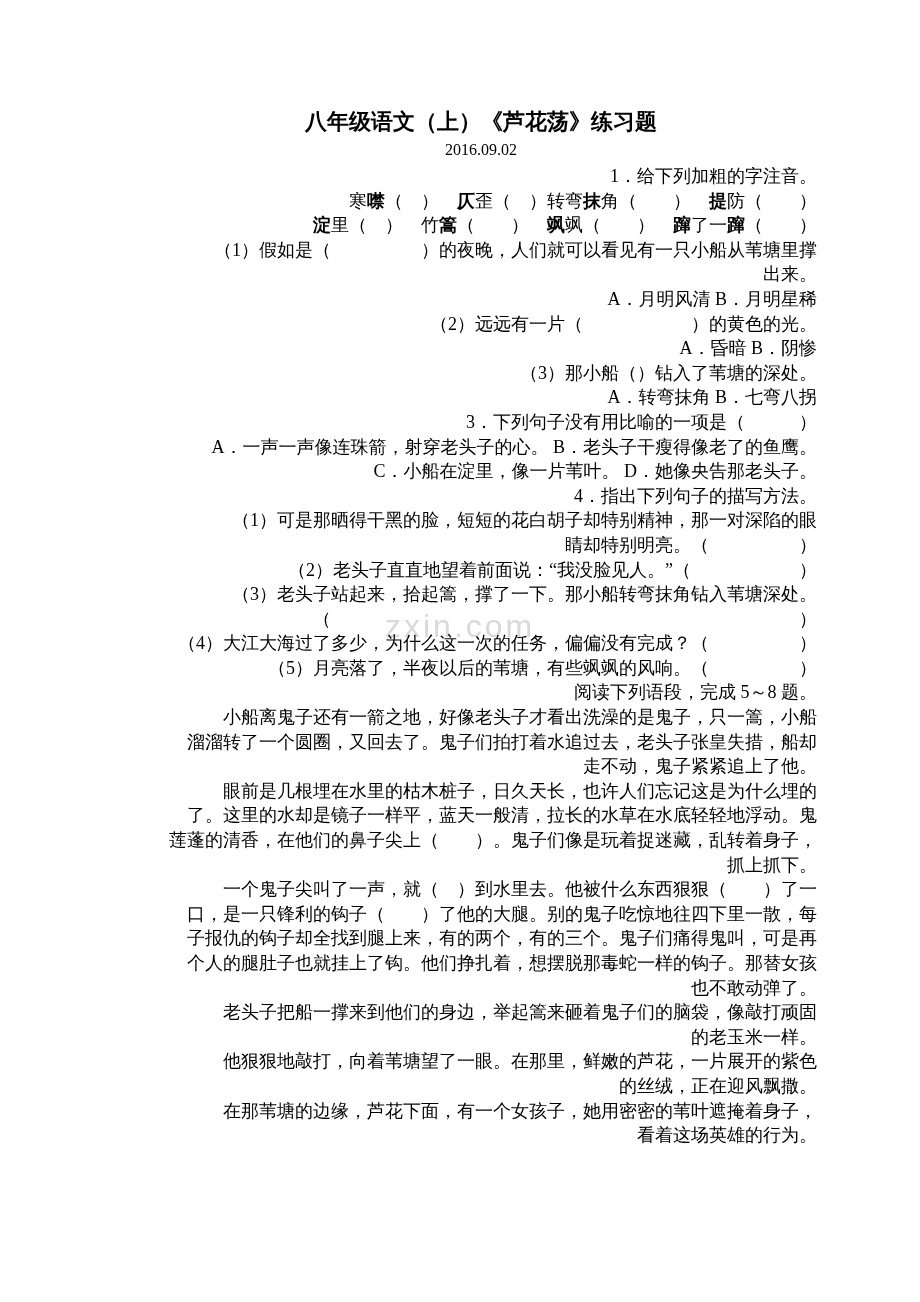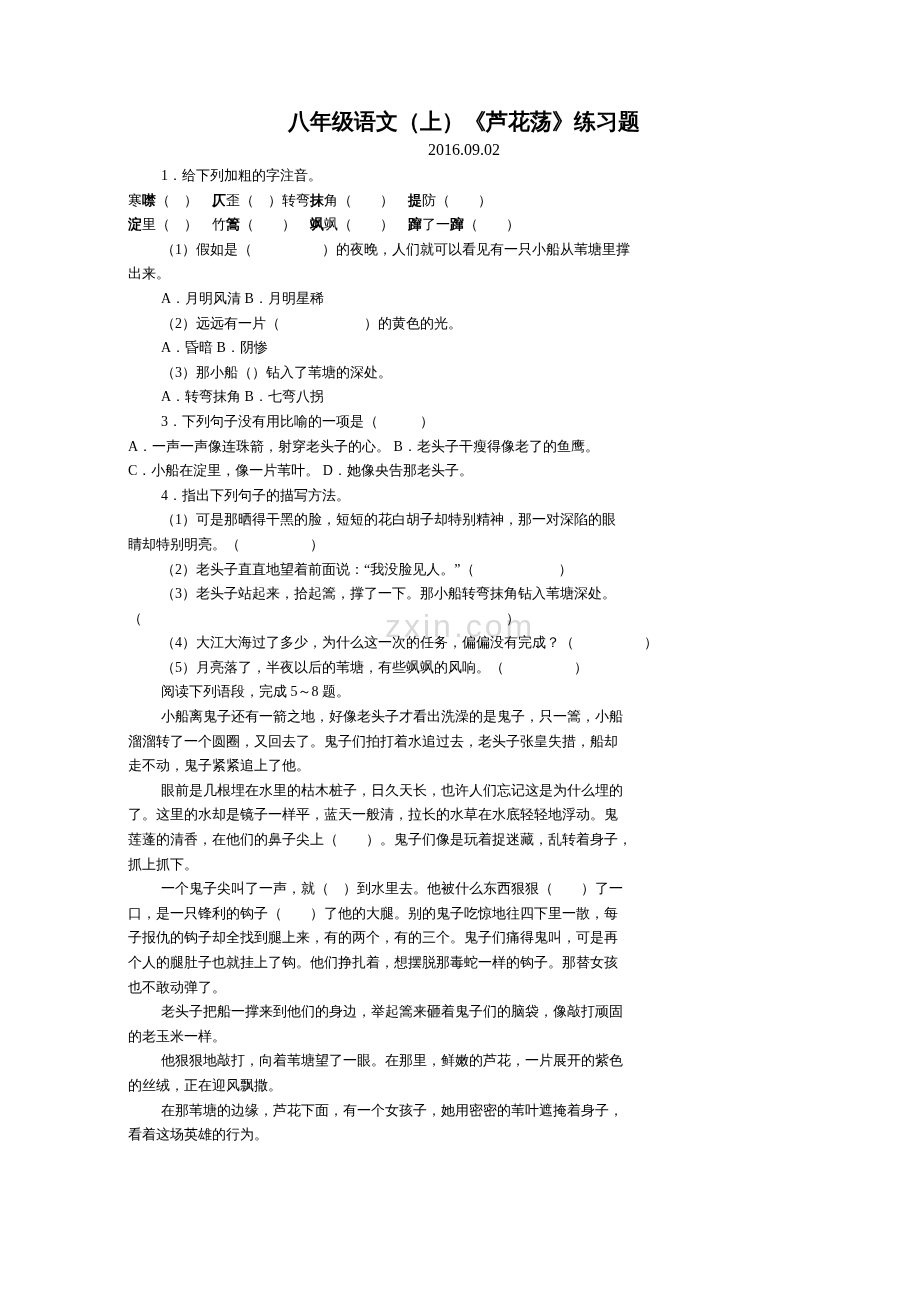--- a/index.html
+++ b/index.html
@@ -6,42 +6,43 @@
   .page{
     position:relative;
     width:920px;height:1302px;
     background:#ffffff;
     font-family:"Liberation Serif","DejaVu Serif",serif;
     color:#000;
     overflow:hidden;
   }
   .content{
     position:absolute;
-    left:128px;top:106px;width:672px;
+    left:145px;top:106px;width:672px;
   }
   .title{
     text-align:center;
     font-size:22px;
     font-weight:bold;
     line-height:32px;
     white-space:pre-wrap;
   }
   .date{
     text-align:center;
     font-size:16px;
     line-height:24px;
     margin-bottom:0;
     white-space:pre-wrap;
   }
   .body-lines{margin-top:2px;}
   .line{
-    font-size:14px;
+    font-size:18px;
     line-height:24.6px;
     white-space:pre-wrap;
     letter-spacing:0px;
+    text-align:right;
   }
   .line.ind{text-indent:33px;}
   .bold{font-weight:bold;}
   .watermark{
     position:absolute;
     left:385px;top:603px;
     font-size:32px;
     line-height:46px;
     color:#d9d9d9;
     letter-spacing:3px;

